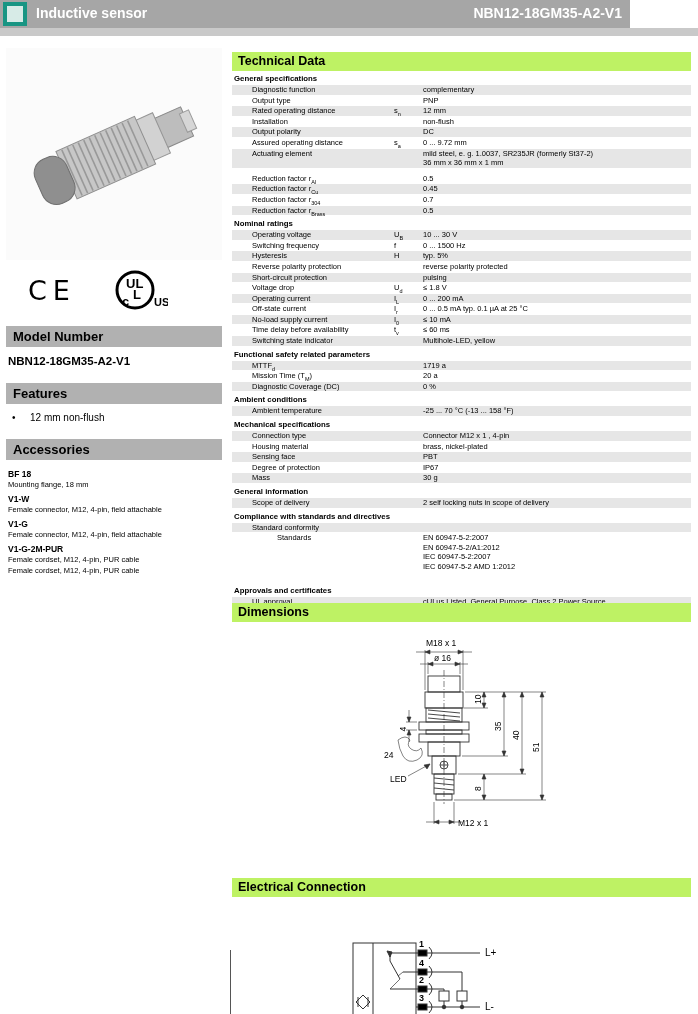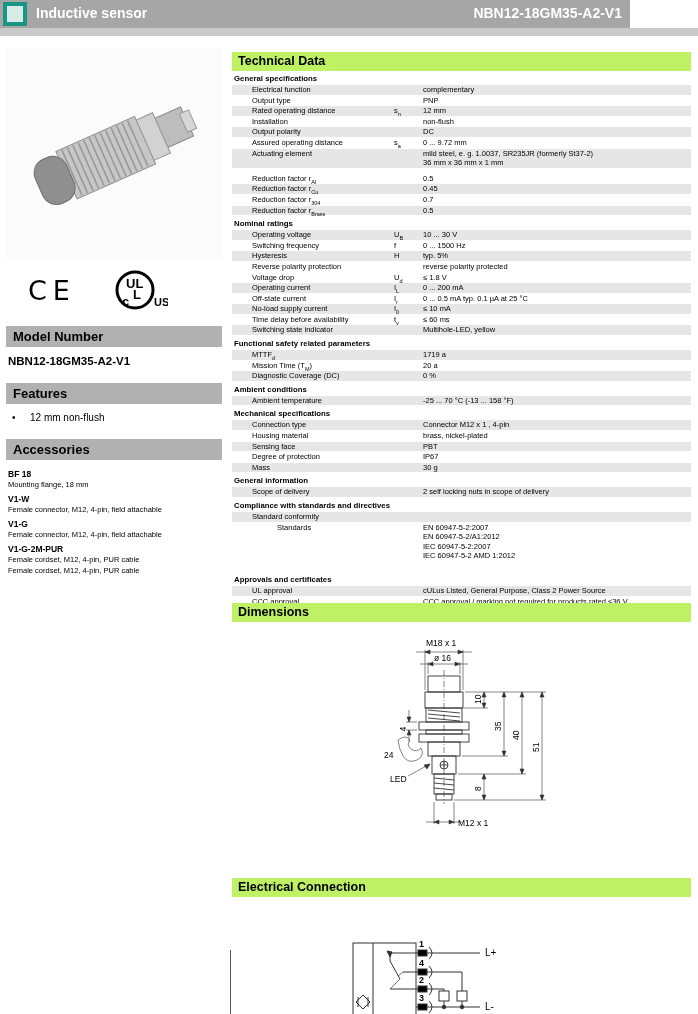--- a/index.html
+++ b/index.html
@@ -121,21 +121,21 @@
       <div class="acc-desc">Female cordset, M12, 4-pin, PUR cable</div>
       <div class="acc-desc">Female cordset, M12, 4-pin, PUR cable</div>
     </div>
 </div>
 
 <div id="tech">
   <div class="col-bar-h">Technical Data</div>
   <div id="tech-table">
       <div class="sec-h">General specifications</div>
       <div class="row gray">
-        <span class="lbl">Electrical function</span>
+        <span class="lbl">Diagnostic function</span>
         <span class="val">complementary</span>
       </div>
       <div class="row">
         <span class="lbl">Output type</span>
         <span class="val">PNP</span>
       </div>
       <div class="row gray">
         <span class="lbl">Rated operating distance</span>
         <span class="sym">s<sub>n</sub></span>
         <span class="val">12 mm</span>
@@ -185,20 +185,24 @@
         <span class="val">0 ... 1500 Hz</span>
       </div>
       <div class="row gray">
         <span class="lbl">Hysteresis</span>
         <span class="sym">H</span>
         <span class="val">typ. 5%</span>
       </div>
       <div class="row">
         <span class="lbl">Reverse polarity protection</span>
         <span class="val">reverse polarity protected</span>
+      </div>
+      <div class="row gray">
+        <span class="lbl">Short-circuit protection</span>
+        <span class="val">pulsing</span>
       </div>
       <div class="row">
         <span class="lbl">Voltage drop</span>
         <span class="sym">U<sub>d</sub></span>
         <span class="val">≤ 1.8 V</span>
       </div>
       <div class="row gray">
         <span class="lbl">Operating current</span>
         <span class="sym">I<sub>L</sub></span>
         <span class="val">0 ... 200 mA</span>

